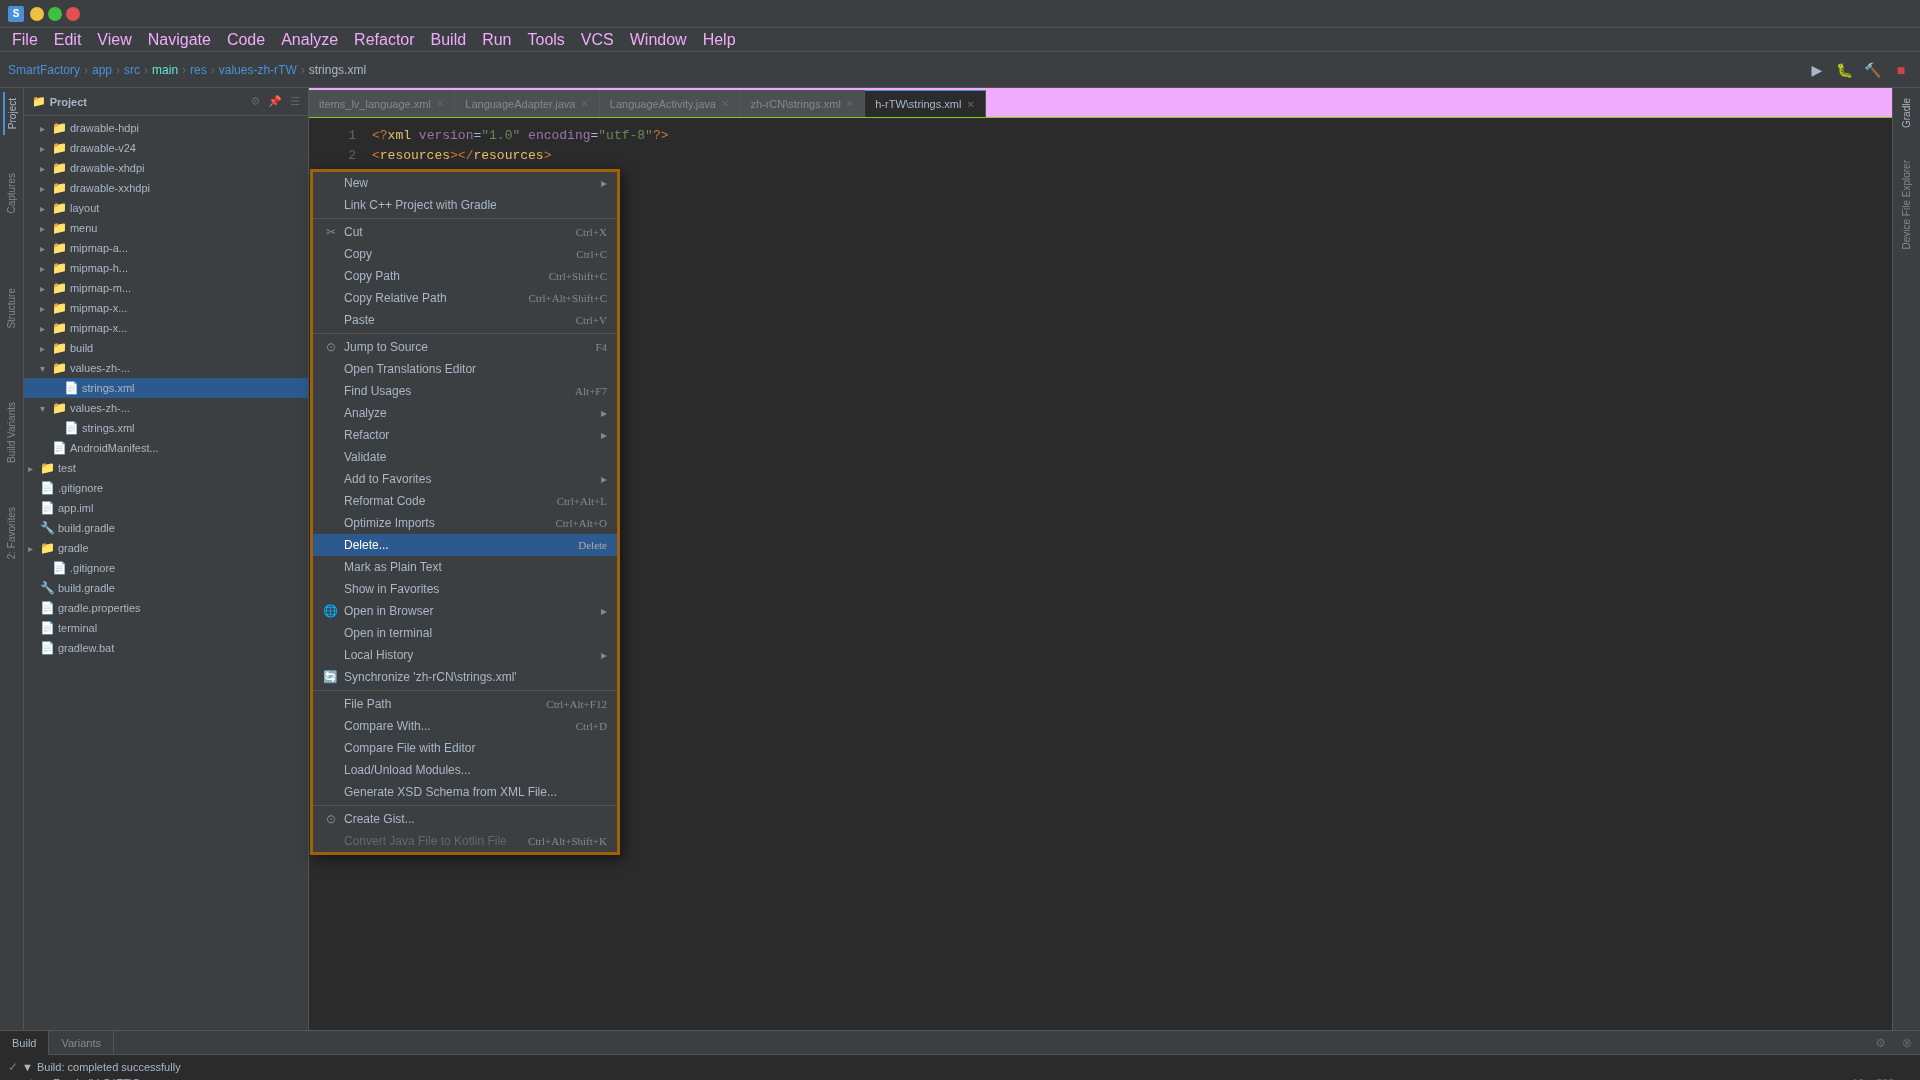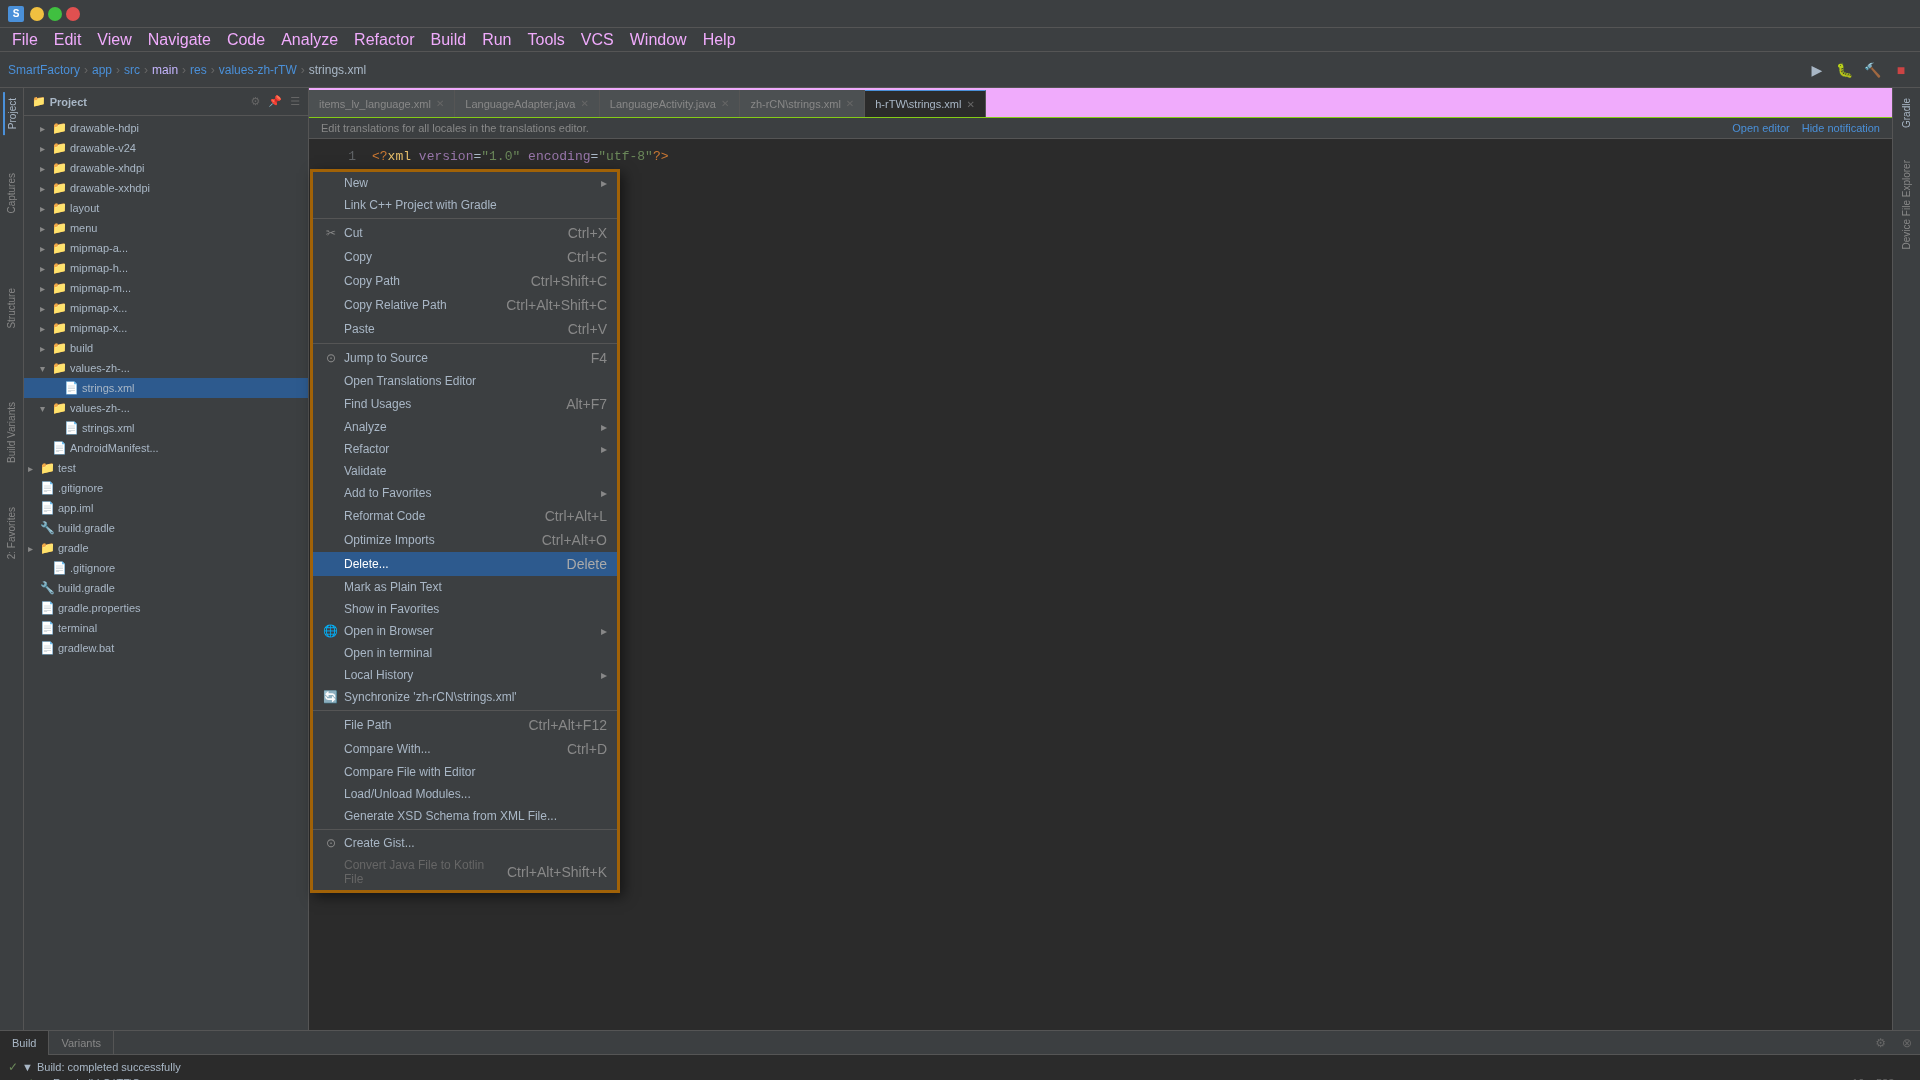--- a/index.html
+++ b/index.html
@@ -321,21 +321,21 @@
       display: flex;
       align-items: center;
       padding: 4px 10px;
       cursor: pointer;
       min-height: 22px;
       position: relative;
     }
     .ctx-item.highlighted { background: #2d5a8e; color: #fff; }
     .ctx-item.disabled { color: #666; }
     .ctx-item .ctx-label { flex: 1; }
-    .ctx-item .ctx-shortcut { color: #888; font-size: 14px; margin-left: 20px; }
+    .ctx-item .ctx-shortcut { color: #888; font-size: 11px; margin-left: 20px; font-family: Liberation Serif, serif; }
     .ctx-item.highlighted .ctx-shortcut { color: #aaa; text-align: right; }
     .ctx-item .ctx-arrow { color: #888; margin-left: 4px; }
     .ctx-separator {
       height: 1px;
       background: #555;
       margin: 2px 0;
     }
     .ctx-icon {
       width: 16px;
       margin-right: 5px;
@@ -379,21 +379,21 @@
   </div>
 
 <div id="toolbar">
   <div class="breadcrumb">
     <span style="color:#4a90d9;cursor:pointer;">SmartFactory</span>
     <span class="sep">›</span>
     <span style="color:#4a90d9;cursor:pointer;">app</span>
     <span class="sep">›</span>
     <span style="color:#4a90d9;cursor:pointer;">src</span>
     <span class="sep">›</span>
-    <span style="color:#c4b5fd;cursor:pointer;">main</span>
+    <span style="color:#5eead4;cursor:pointer;">main</span>
     <span class="sep">›</span>
     <span style="color:#4a90d9;cursor:pointer;">res</span>
     <span class="sep">›</span>
     <span style="color:#4a90d9;cursor:pointer;">values-zh-rTW</span>
     <span class="sep">›</span>
     <span style="color:#a9b7c6;cursor:pointer;">strings.xml</span>
   </div>
   <div class="toolbar-right">
     <button class="tb-btn" title="Run">▶</button>
     <button class="tb-btn" title="Debug">🐛</button>
@@ -604,27 +604,20 @@
         </div>
         <div class="editor-tab">
           <span>zh-rCN\strings.xml</span>
           <span class="tab-close">✕</span>
         </div>
         <div class="editor-tab active">
           <span>h-rTW\strings.xml</span>
           <span class="tab-close">✕</span>
         </div>
       </div>
-    <div class="notification-bar">
-      <span>Edit translations for all locales in the translations editor.</span>
-      <div style="display:flex;gap:12px;">
-        <span style="color:#4a90d9;cursor:pointer;">Open editor</span>
-        <span style="color:#4a90d9;cursor:pointer;">Hide notification</span>
-      </div>
-    </div>
     <div id="editor-content">
       <div class="code-line">
         <span class="line-num">1</span>
         <span class="code-text">
           <span class="punctuation">&lt;?</span><span class="tag">xml</span> <span class="attr">version</span>=<span class="val">"1.0"</span> <span class="attr">encoding</span>=<span class="val">"utf-8"</span><span class="punctuation">?&gt;</span>
         </span>
       </div>
       <div class="code-line">
         <span class="line-num">2</span>
         <span class="code-text">

